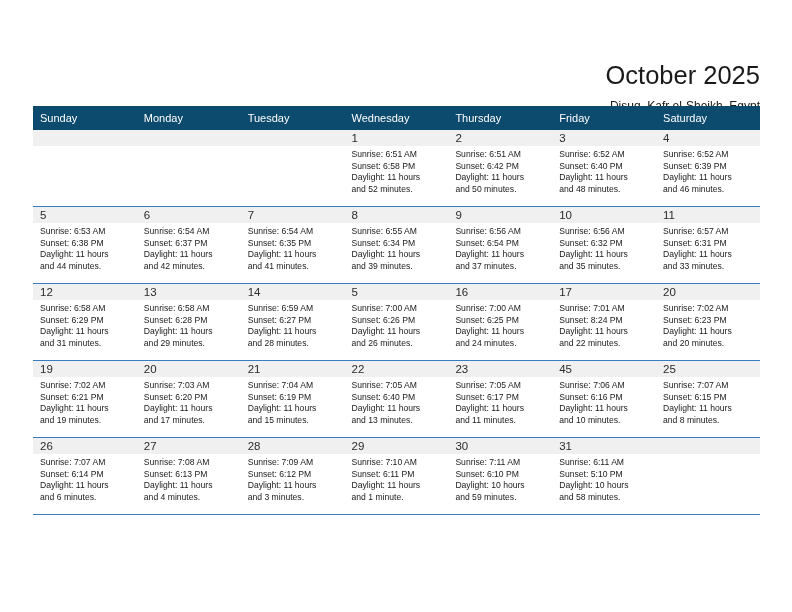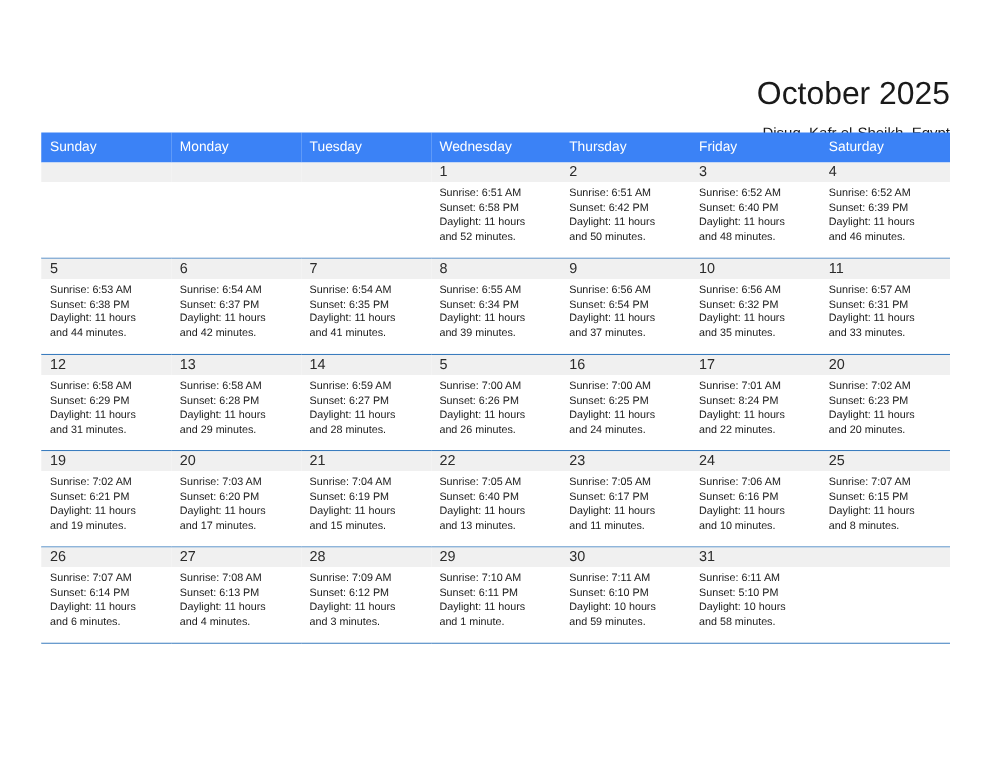--- a/index.html
+++ b/index.html
@@ -88,21 +88,21 @@
   
   .calendar {
     position: absolute;
     left: 33px;
     top: 106px;
     width: 727px;
     border-collapse: collapse;
     table-layout: fixed;
   }
   .calendar th {
-    background: #3b82f6;
+    background: #0c4a6e;
     color: #ffffff;
     font-size: 11px;
     font-weight: normal;
     text-align: left;
     padding: 5px 0 5px 7px;
     height: 14px;
     border: none;
   }
   .calendar td {
     width: 103.85px;
@@ -442,21 +442,21 @@
               <div class="day-info">
                 <div>Sunrise: 7:05 AM</div>
                 <div>Sunset: 6:17 PM</div>
                 <div>Daylight: 11 hours</div>
                 <div>and 11 minutes.</div>
               </div>
             </div>
           </td>
           <td>
             <div class="cell-inner has-day">
-              <div class="day-num">24</div>
+              <div class="day-num">45</div>
               <div class="day-info">
                 <div>Sunrise: 7:06 AM</div>
                 <div>Sunset: 6:16 PM</div>
                 <div>Daylight: 11 hours</div>
                 <div>and 10 minutes.</div>
               </div>
             </div>
           </td>
           <td>
             <div class="cell-inner has-day">

